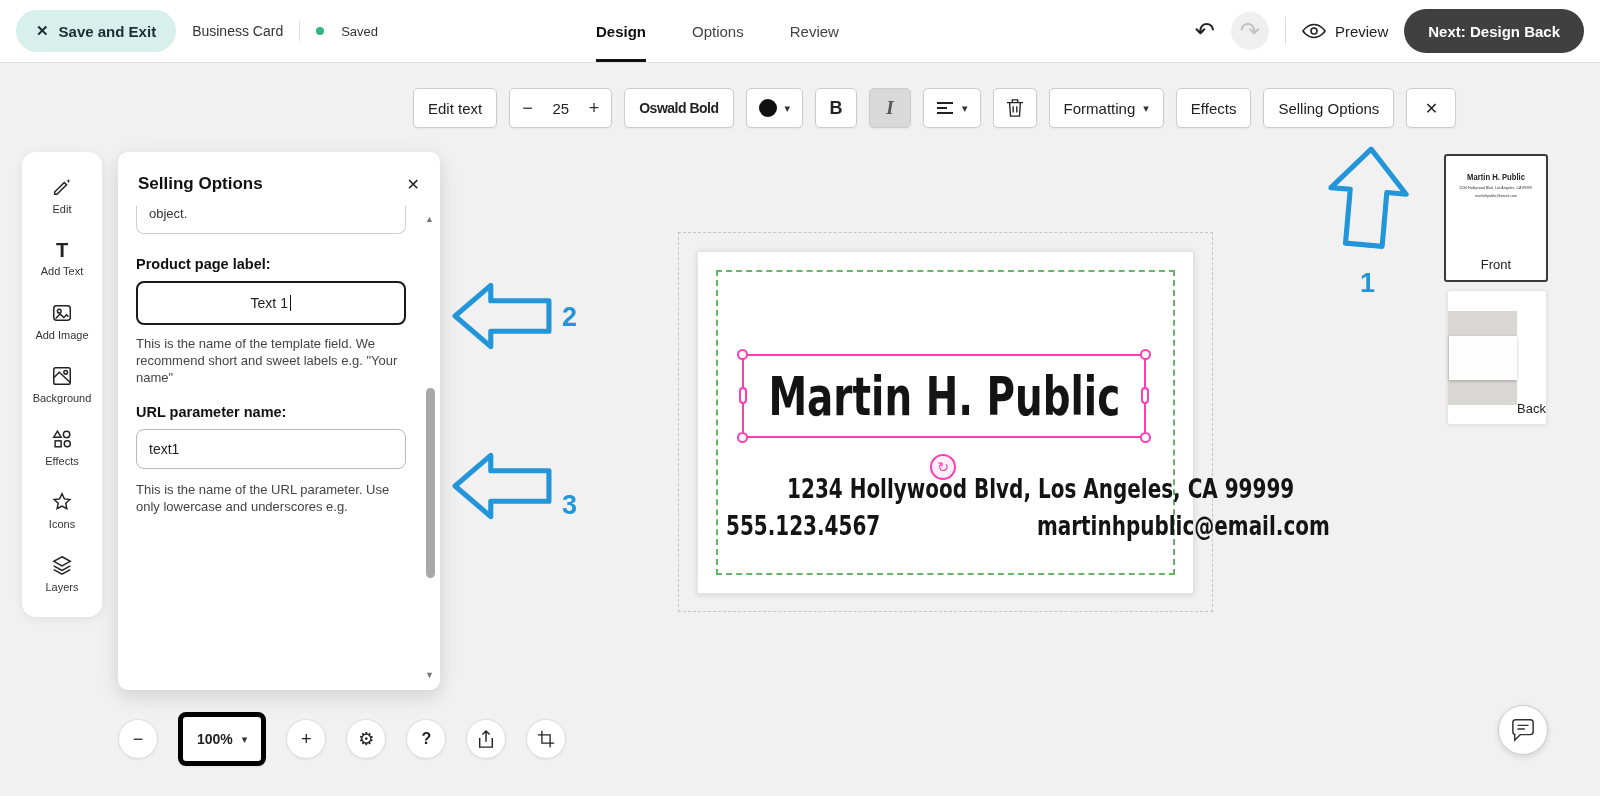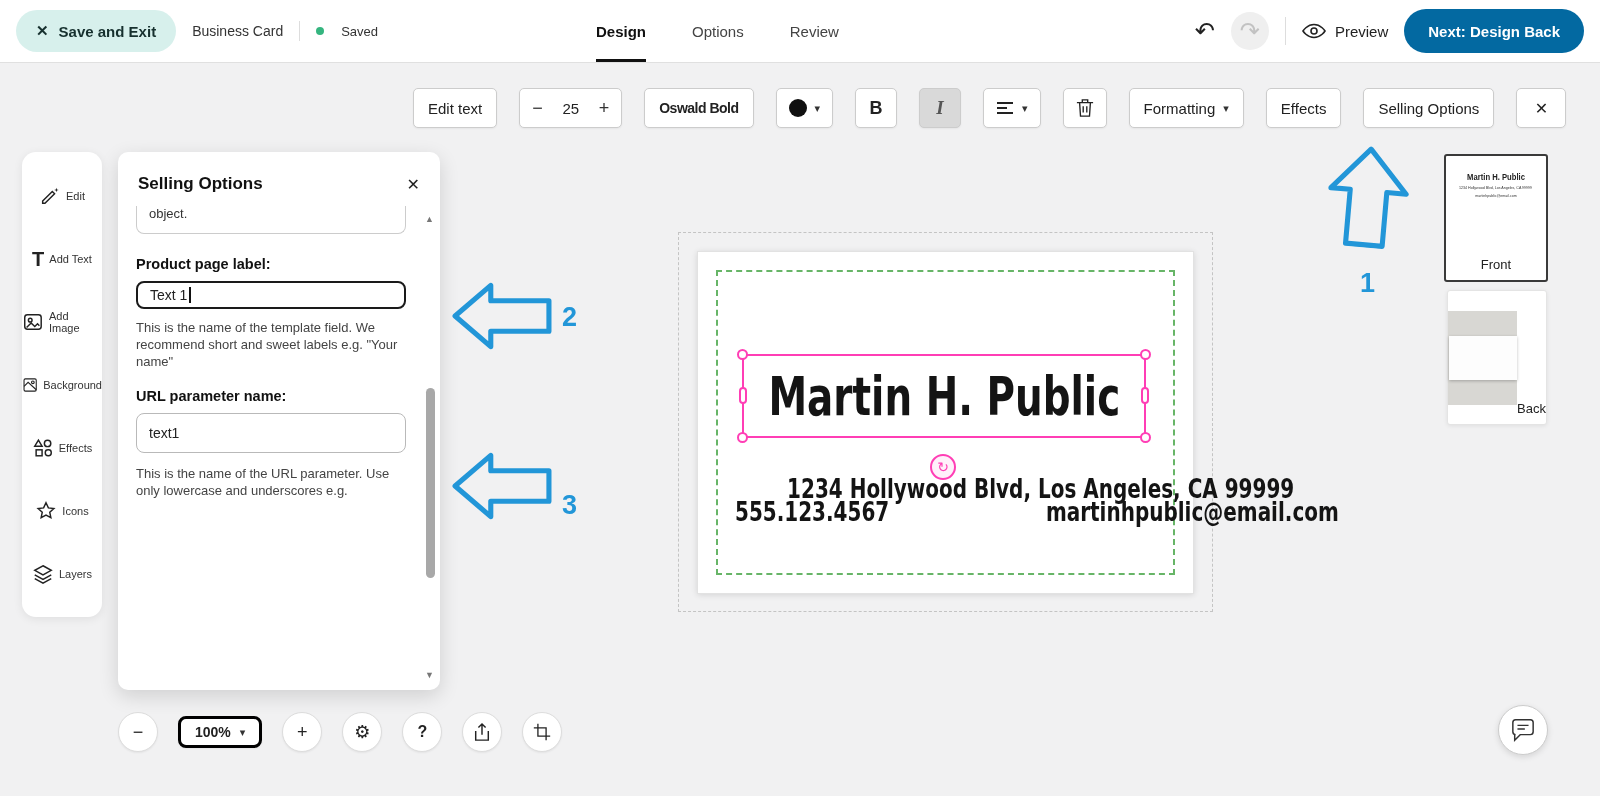--- a/index.html
+++ b/index.html
@@ -16,57 +16,57 @@
   .saved-wrap { display:flex; align-items:center; gap:17px; font-size:13px; color:#333; }
   .saved-dot { width:8px; height:8px; border-radius:50%; background:#35b57f; }
   .tabs { position:absolute; left:596px; top:0; height:62px; display:flex; gap:46px; }
   .tab { height:62px; display:flex; align-items:center; font-size:15px; color:#444; cursor:pointer; border-bottom:3px solid transparent; padding-top:3px; }
   .tab.active { color:#111; font-weight:bold; border-bottom:3px solid #111; }
   .hdr-right { position:absolute; right:16px; top:0; height:62px; display:flex; align-items:center; gap:16px; }
   .undo-glyph { font-size:24px; color:#222; cursor:pointer; line-height:1; }
   .redo-circle { width:38px; height:38px; border-radius:50%; background:#efefef; display:flex; align-items:center; justify-content:center; cursor:pointer; }
   .redo-glyph { font-size:24px; color:#c2c2c2; line-height:1; }
   .preview-wrap { display:flex; align-items:center; gap:9px; font-size:15px; color:#222; cursor:pointer; }
-  .btn-next { height:44px; padding:0 24px; background:#0369a1; color:#fff; border:none; border-radius:22px; font-size:15px; font-weight:bold; cursor:pointer; font-family:inherit; }
-
-  
-  .toolbar { position:absolute; left:413px; top:88px; display:flex; gap:22px; z-index:4; }
+  .btn-next { height:44px; padding:0 24px; background:#404040; color:#fff; border:none; border-radius:22px; font-size:15px; font-weight:bold; cursor:pointer; font-family:inherit; }
+
+  
+  .toolbar { position:absolute; left:413px; top:88px; display:flex; gap:12px; z-index:4; }
   .tb { height:40px; background:#fff; border:1px solid #ccc; border-radius:5px; display:flex; align-items:center; padding:0 14px; font-size:15px; color:#222; cursor:pointer; box-shadow:0 1px 2px rgba(0,0,0,.05); white-space:nowrap; }
   .tb .caret { font-size:11px; color:#333; margin-left:8px; }
   .stepper { gap:16px; padding:0 12px; }
   .stepper .sign { font-size:18px; color:#333; cursor:pointer; }
   .stepper .val { width:24px; text-align:center; font-size:15px; }
   .tb-font { font-weight:bold; font-size:14px; letter-spacing:-0.5px; }
   .color-swatch { width:18px; height:18px; border-radius:50%; background:#101010; }
   .tb-bold { width:42px; justify-content:center; padding:0; font-weight:bold; font-size:18px; }
   .tb-italic { width:42px; justify-content:center; padding:0; background:#d9d9d9; font-family:"Liberation Serif", serif; font-style:italic; font-weight:bold; font-size:19px; color:#555; }
   .tb-icon { padding:0 12px; }
   .tb-close { width:50px; justify-content:center; padding:0; font-size:16px; }
 
   
   .side-rail { position:absolute; left:22px; top:152px; width:80px; background:#fff; border-radius:14px; box-shadow:0 2px 10px rgba(0,0,0,.08); padding:12px 0; display:flex; flex-direction:column; z-index:2; }
-  .rail-item { height:63px; display:flex; flex-direction:row; align-items:center; justify-content:center; gap:5px; cursor:pointer; }
+  .rail-item { height:63px; display:flex; flex-direction:column; align-items:center; justify-content:center; gap:5px; cursor:pointer; }
   .rail-item .lbl { font-size:11px; color:#333; }
   .rail-item svg { display:block; }
   .rail-T { font-size:20px; font-weight:600; line-height:20px; color:#222; }
 
   
   .panel { position:absolute; left:118px; top:152px; width:322px; height:538px; background:#fff; border-radius:10px; box-shadow:0 6px 20px rgba(0,0,0,.14); z-index:3; overflow:hidden; }
   .panel-head { display:flex; justify-content:space-between; align-items:center; padding:22px 20px 0 20px; }
   .panel-title { font-size:17px; font-weight:bold; color:#111; }
   .panel-close { font-size:16px; color:#222; cursor:pointer; }
   .panel-body { padding:0 34px 0 18px; }
   .clipped-box { margin-top:12px; border:1px solid #ccc; border-top:none; border-radius:0 0 8px 8px; padding:0 12px 12px 12px; font-size:13px; color:#333; }
   .tpl-card { position:relative; margin-top:24px; border:1px solid #c9c9c9; border-radius:8px; padding:14px 14px 16px 14px; }
   .tpl-title { font-size:15px; font-weight:bold; color:#111; width:165px; line-height:20px; }
   .toggle { position:absolute; right:14px; top:16px; width:46px; height:26px; border-radius:13px; background:#2d2e83; cursor:pointer; }
   .toggle .knob { position:absolute; right:3px; top:3px; width:20px; height:20px; border-radius:50%; background:#fff; }
   .tpl-desc { margin-top:9px; font-size:13px; color:#555; line-height:16.5px; width:205px; }
   .fld-label { margin-top:22px; font-size:14.5px; font-weight:bold; color:#111; }
-  .input-focused { margin-top:9px; height:28px; border:2px solid #1a1a1a; border-radius:8px; display:flex; align-items:center; padding:1px 12px; font-size:14px; background:#fff; }
+  .input-focused { margin-top:9px; height:44px; border:2px solid #1a1a1a; border-radius:8px; display:flex; align-items:center; padding:1px 12px; font-size:14px; background:#fff;justify-content:center; }
   .caret-bar { display:inline-block; width:1.5px; height:16px; background:#111; margin-left:2px; }
   .fld-help { margin-top:10px; font-size:13px; color:#444; line-height:17px; }
   .input-plain { margin-top:9px; width:100%; height:40px; border:1px solid #b9b9b9; border-radius:8px; padding:0 12px; font-size:14px; font-family:inherit; color:#222; background:#fff; }
   .scroll-up, .scroll-down { position:absolute; right:6px; font-size:9px; color:#777; cursor:pointer; }
   .scroll-up { top:62px; }
   .scroll-down { bottom:10px; }
   .scroll-thumb { position:absolute; right:5px; top:236px; width:9px; height:190px; border-radius:5px; background:#a8a8a8; cursor:grab; }
 
   
   .trim-area { position:absolute; left:678px; top:232px; width:535px; height:380px; border:1px dashed #c4c4c4; }
@@ -75,42 +75,42 @@
   .sel-box { position:absolute; left:44px; top:102px; width:404px; height:84px; border:2px solid #ff3eb5; display:flex; align-items:center; justify-content:center; cursor:move; }
   .card-name { display:inline-block; font-weight:bold; font-size:54px; color:#141414; transform:scaleX(.72); white-space:nowrap; font-family:"DejaVu Sans", sans-serif; }
   .handle { position:absolute; background:#fff; border:2px solid #ff3eb5; border-radius:50%; width:11px; height:11px; }
   .h-tl { left:-7px; top:-7px; } .h-tr { right:-7px; top:-7px; }
   .h-bl { left:-7px; bottom:-7px; } .h-br { right:-7px; bottom:-7px; }
   .h-ml, .h-mr { width:8px; height:17px; border-radius:5px; top:50%; margin-top:-9px; }
   .h-ml { left:-5px; } .h-mr { right:-5px; }
   .rotate-handle { position:absolute; left:232px; top:202px; width:26px; height:26px; border:2px solid #ff3eb5; border-radius:50%; color:#ff3eb5; font-size:14px; display:flex; align-items:center; justify-content:center; cursor:pointer; background:#fff0fa; }
   .card-address { position:absolute; left:0; top:221px; width:100%; text-align:center; }
   .card-address span { display:inline-block; font-weight:bold; font-size:27px; color:#141414; transform:scaleX(.74); white-space:nowrap; font-family:"DejaVu Sans", sans-serif; }
-  .card-row { position:absolute; left:0; top:244px; width:100%; display:flex; justify-content:space-between; padding:0 21px;margin-left:16px; }
+  .card-row { position:absolute; left:0; top:258px; width:100%; display:flex; justify-content:space-between; padding:0 28px; }
   .card-row span { display:inline-block; font-weight:bold; font-size:27px; color:#141414; white-space:nowrap; font-family:"DejaVu Sans", sans-serif; }
   .card-phone { transform:scaleX(.74); transform-origin:left center; }
   .card-email { transform:scaleX(.74); transform-origin:right center; }
 
   
   .anno { position:absolute; z-index:6; }
   .anno-num { position:absolute; z-index:6; color:#2296d8; font-size:27px; font-weight:bold; }
 
   
   .thumb-front { position:absolute; left:1444px; top:154px; width:104px; height:128px; background:#fff; border:2px solid #3a3a3a; border-radius:3px; display:flex; flex-direction:column; align-items:center; z-index:2; }
   .mini-name { margin-top:16px; font-weight:bold; font-size:9px; transform:scaleX(.85); white-space:nowrap; }
   .mini-line { font-size:4px; transform:scaleX(.9); white-space:nowrap; color:#333; margin-top:3px; }
   .thumb-label { margin-top:auto; margin-bottom:8px; font-size:13px; color:#222; }
   .thumb-back { position:absolute; left:1447px; top:290px; width:100px; height:135px; background:#fff; border:1px solid #e4e4e4; border-radius:3px; display:flex; flex-direction:row; align-items:center; box-shadow:0 1px 4px rgba(0,0,0,.08); z-index:2; }
   .back-photo { width:100%; height:94px; background:#d8d7d3; display:flex; align-items:center; justify-content:center; }
   .back-blank { width:68px; height:44px; background:#fdfdfd; box-shadow:0 1px 3px rgba(0,0,0,.25); }
 
   
   .bottom-bar { position:absolute; left:118px; top:712px; display:flex; align-items:center; gap:20px; z-index:2; }
   .circle-btn { width:40px; height:40px; border-radius:50%; background:#fff; border:1px solid #ddd; display:flex; align-items:center; justify-content:center; cursor:pointer; box-shadow:0 1px 2px rgba(0,0,0,.06); font-size:18px; color:#222; }
-  .zoom-pill { height:32px; background:#fff; border:3px solid #000000; border-radius:8px; display:flex; align-items:center; gap:9px; padding:0 14px; cursor:pointer; box-shadow:0 1px 2px rgba(0,0,0,.06); }
+  .zoom-pill { height:54px; background:#fff; border:5px solid #000000; border-radius:8px; display:flex; align-items:center; gap:9px; padding:0 14px; cursor:pointer; box-shadow:0 1px 2px rgba(0,0,0,.06); }
   .zoom-val { font-size:14px; font-weight:bold; }
   .zoom-caret { font-size:11px; color:#333; }
   .chat-bubble { position:absolute; right:52px; top:705px; width:50px; height:50px; border-radius:50%; background:#fff; border:1px solid #ccc; display:flex; align-items:center; justify-content:center; cursor:pointer; box-shadow:0 2px 6px rgba(0,0,0,.12); z-index:6; }
 </style>
 </head>
 <body>
 
 <div class="app">
 
   <div class="header">

